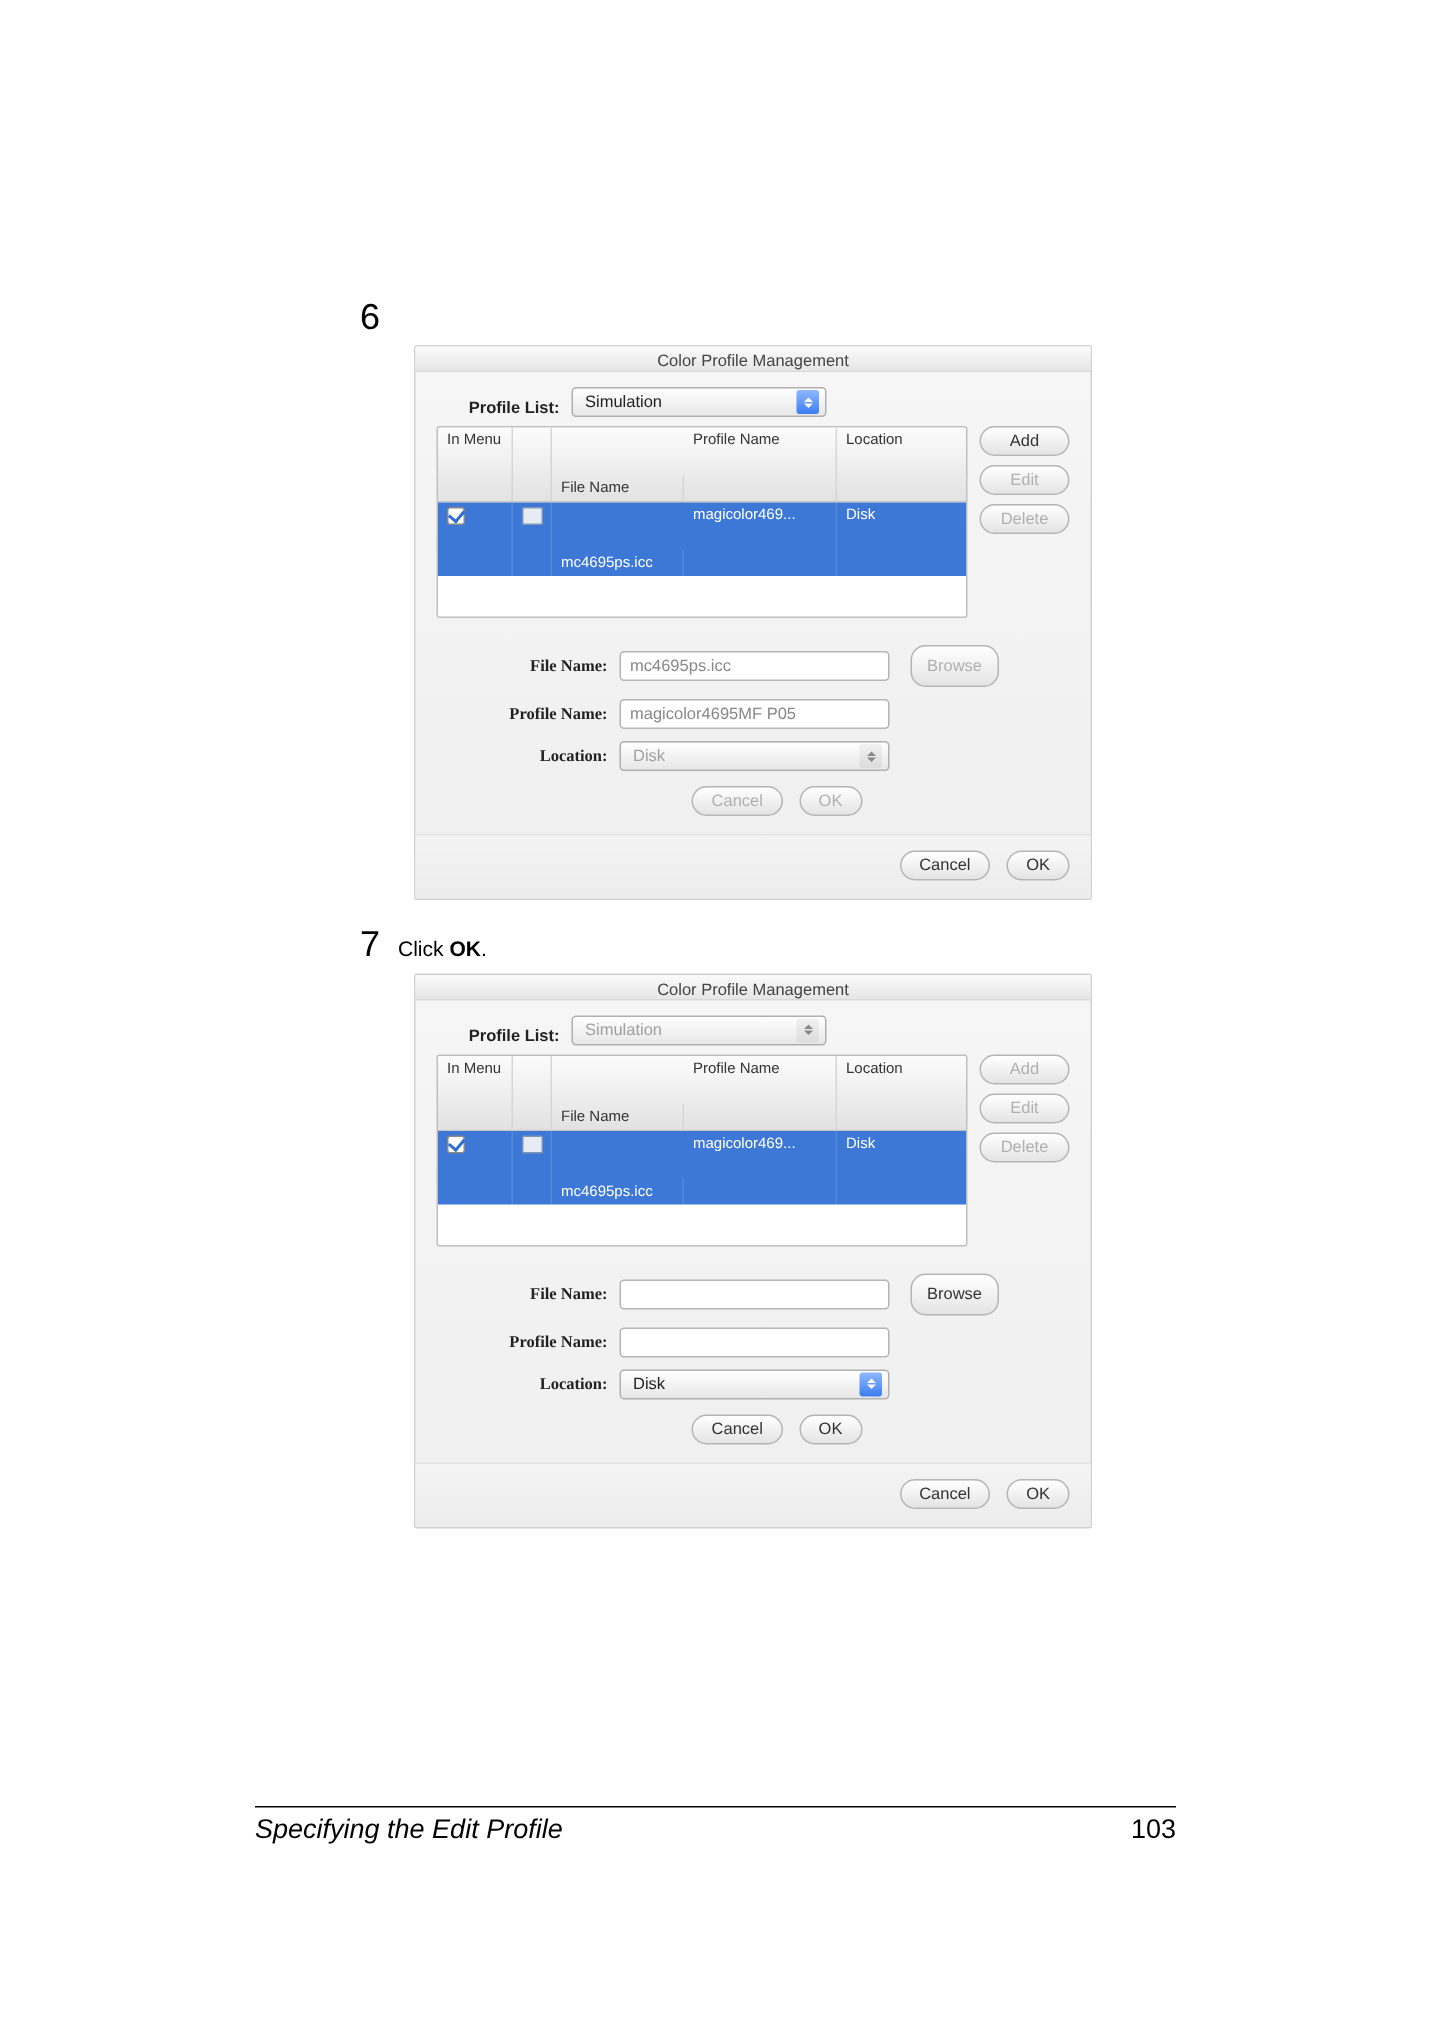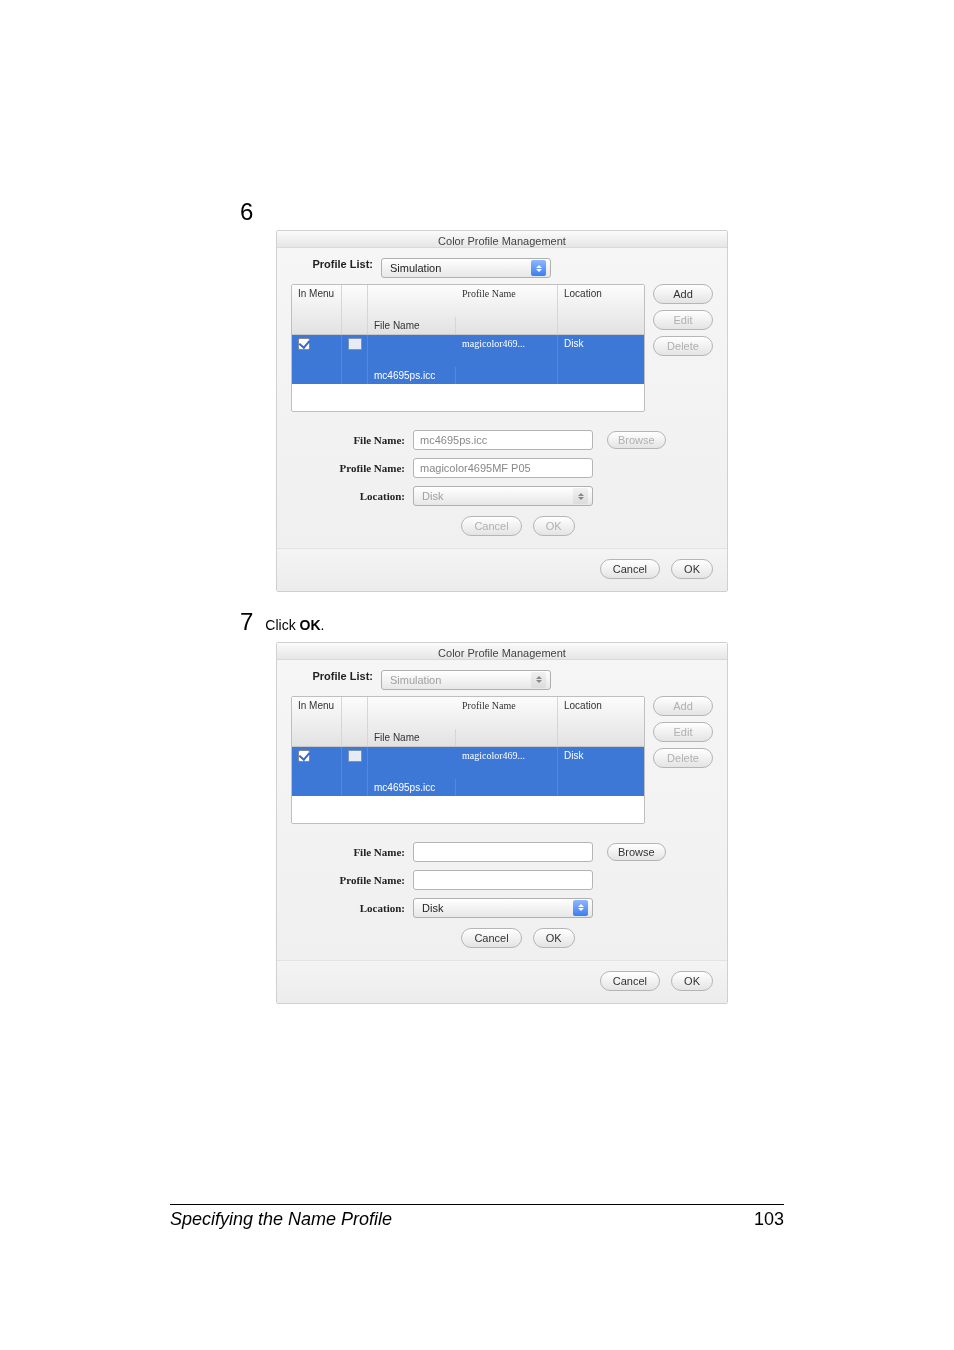--- a/index.html
+++ b/index.html
@@ -49,21 +49,21 @@
   .dialog-title {
     text-align: center;
     font-size: 11px;
     padding: 4px 0 0 0;
     color: #444;
     background: linear-gradient(#fbfbfb,#e6e6e6);
     border-bottom: 1px solid #d9d9d9;
   }
   .dialog-inner { padding: 10px 14px 12px 14px; }
 
-  .row { display: flex; align-items: flex-start; }
+  .row { display: flex; align-items: flex-end; }
   .lbl { text-align: right; width: 110px; padding-right: 8px; color: #222; }
   .bold-lbl { font-weight: bold; }
 
   .select {
     display: inline-flex;
     align-items: center;
     height: 20px;
     border: 1px solid #b0b0b0;
     border-radius: 3px;
     background: linear-gradient(#ffffff,#e7e7e7);
@@ -106,21 +106,21 @@
   }
   .th {
     padding: 3px 6px;
     border-right: 1px solid #d6d6d6;
     white-space: nowrap;
   }
   .th:last-child { border-right: none; flex:1;}
   .c-menu { width: 50px; }
   .c-source { width: 26px; }
   .c-file { width: 88px; margin-top: 32px; }
-  .c-name { width: 102px; font-family: Liberation Serif, serif; }
+  .c-name { width: 102px; }
 
   .trow {
     display: flex;
     background: #3d78d6;
     color: #fff;
     font-size: 10px;
   }
   .td { padding: 3px 6px; border-right: 1px solid rgba(255,255,255,0.12); white-space: nowrap; }
   .td:last-child { border-right:none; flex:1;}
   .checkbox {
@@ -139,21 +139,21 @@
     display:flex; flex-direction:column; gap:6px;
   }
   .aqua-btn {
     display:inline-flex; align-items:center; justify-content:center;
     height:20px; padding: 0 12px;
     border:1px solid #b5b5b5; border-radius:10px;
     background:linear-gradient(#ffffff,#e4e4e4);
     font-size:11px; color:#333;
   }
   .aqua-btn.disabled { color:#b0b0b0; }
-  .aqua-btn.small { padding: 0 10px; height:18px; }
+  .aqua-btn.small { padding: 0 10px; height:28px; }
 
   .textfield {
     height:20px; border:1px solid #b5b5b5; border-radius:3px;
     background:#fff; padding:0 6px; font-size:11px; color:#888;
     display:flex; align-items:center; width: 180px;
   }
 
   .form-block { margin-top: 18px; margin-left: 32px; }
   .form-row { display:flex; align-items:center; margin-bottom:8px; }
   .form-row .lbl { width: 90px; font-weight:bold;font-family:Liberation Serif, serif; }
@@ -324,15 +324,15 @@
     </div>
     <div class="outer-actions">
       <div class="aqua-btn">Cancel</div>
       <div class="aqua-btn" style="margin-left:8px;">OK</div>
     </div>
   </div>
 
 </div>
 
 <div class="footer">
-  <span class="footer-title">Specifying the Name Profile</span>
+  <span class="footer-title">Specifying the Edit Profile</span>
   <span class="footer-page">103</span>
 </div>
 
 </body></html>

